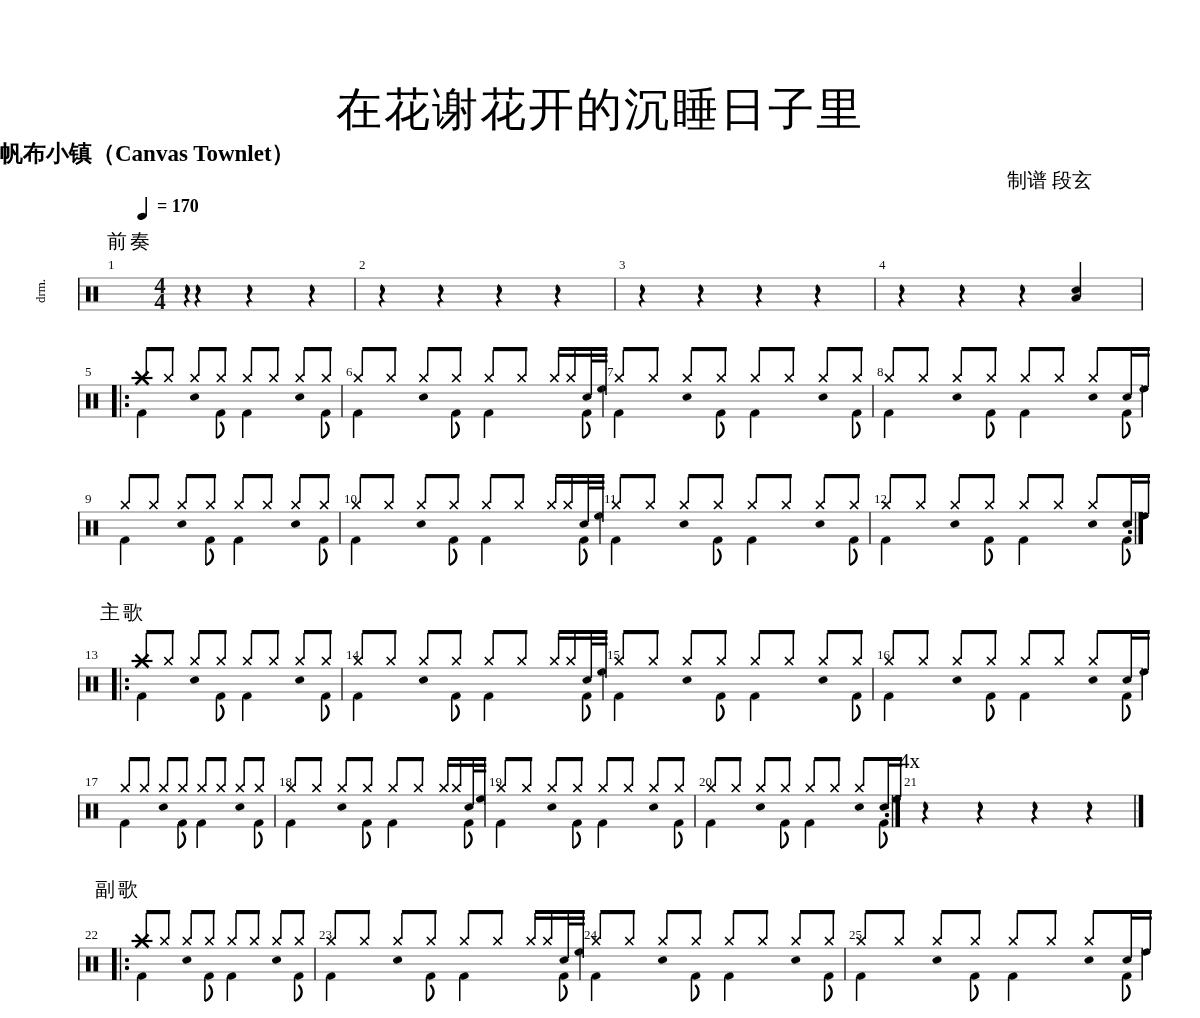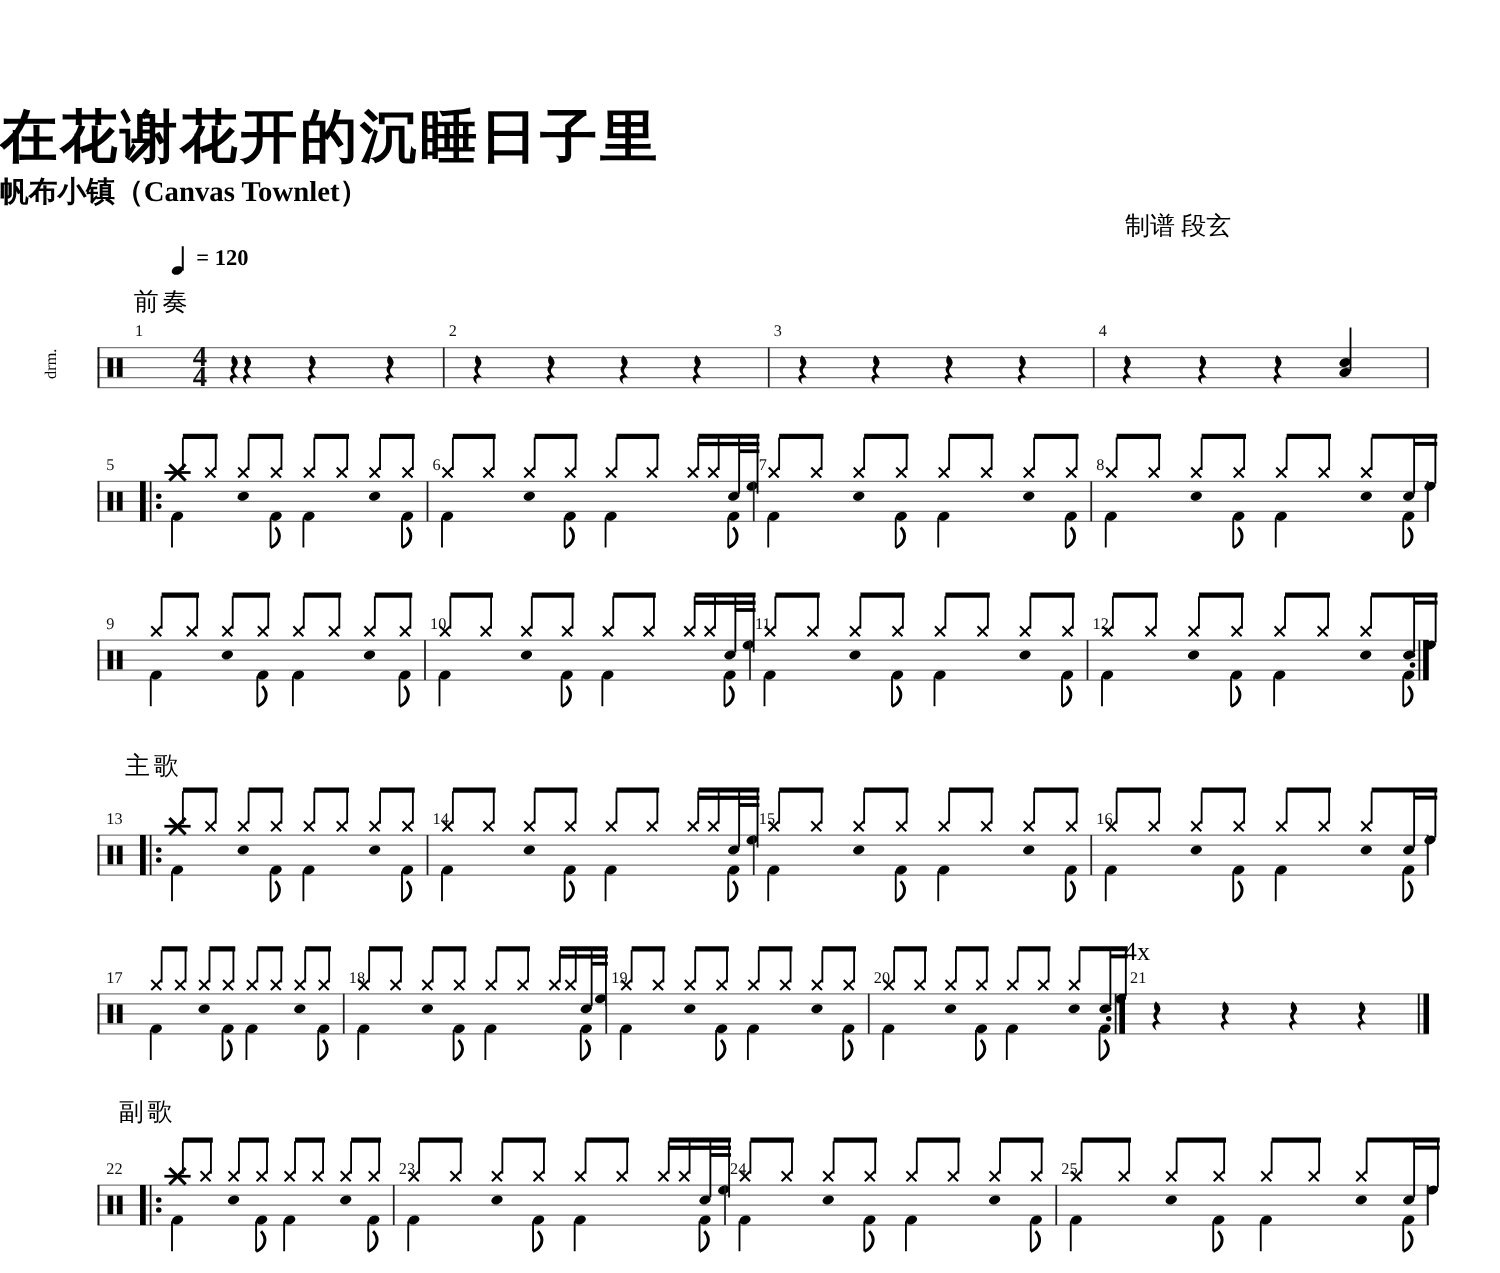--- a/index.html
+++ b/index.html
@@ -1,23 +1,23 @@
 <!DOCTYPE html>
 <html><head>
 <meta charset="utf-8">
 <style>
   html,body{margin:0;padding:0}
   body{width:1200px;height:1018px;position:relative;overflow:hidden;background:#fff;
        font-family:"Liberation Serif","DejaVu Serif",serif;color:#000}
   #score-svg{position:absolute;left:0;top:0}
-  .title{position:absolute;top:79px;left:0;width:1200px;
-         font-size:46px;font-weight:700;letter-spacing:2px;white-space:nowrap}
+  .title{position:absolute;top:79px;left:0;width:1200px;text-align:center;
+         font-size:46px;font-weight:400;letter-spacing:2px;white-space:nowrap}
   .subtitle{position:absolute;top:138px;left:0;width:1200px;
             font-size:23px;font-weight:700}
-  .credit{position:absolute;top:167px;left:900px;width:192px;font-size:20px}
+  .credit{position:absolute;top:167px;left:900px;width:192px;text-align:right;font-size:20px}
   .tempo{position:absolute;top:196px;left:137px;display:flex;align-items:flex-start;gap:7px;
          font-size:18px;font-weight:700}
   .tempo svg{margin-top:-2px}
   .section-label{position:absolute;font-size:20px;letter-spacing:3px;white-space:nowrap}
   .sl-0{left:107px;top:228px}
   .sl-3{left:100px;top:599px}
   .sl-5{left:95px;top:876px}
   .drm-label{position:absolute;left:14px;top:283px;width:54px;height:16px;text-align:center;
              font-size:13px;transform:rotate(-90deg)}
   .repeat4x{position:absolute;left:899px;top:749px;font-size:21px;font-weight:400}
@@ -1381,21 +1381,21 @@
 
 <div class="title">在花谢花开的沉睡日子里</div>
 <div class="subtitle">帆布小镇（Canvas Townlet）</div>
 <div class="credit">制谱 段玄</div>
 
 <div class="tempo">
   <svg width="13" height="27" viewBox="0 0 13 27">
     <ellipse cx="4.8" cy="22.4" rx="4.6" ry="3.3" transform="rotate(-20 4.8 22.4)" fill="#000"></ellipse>
     <rect x="8.4" y="3" width="1.6" height="19.5" fill="#000"></rect>
   </svg>
-  <span>= 120</span>
+  <span>= 170</span>
 </div>
 
 <div class="section-label sl-0">前奏</div>
 <div class="section-label sl-3">主歌</div>
 <div class="section-label sl-5">副歌</div>
 
 <div class="drm-label">drm.</div>
 <div class="repeat4x">4x</div>
 
 </body></html>

